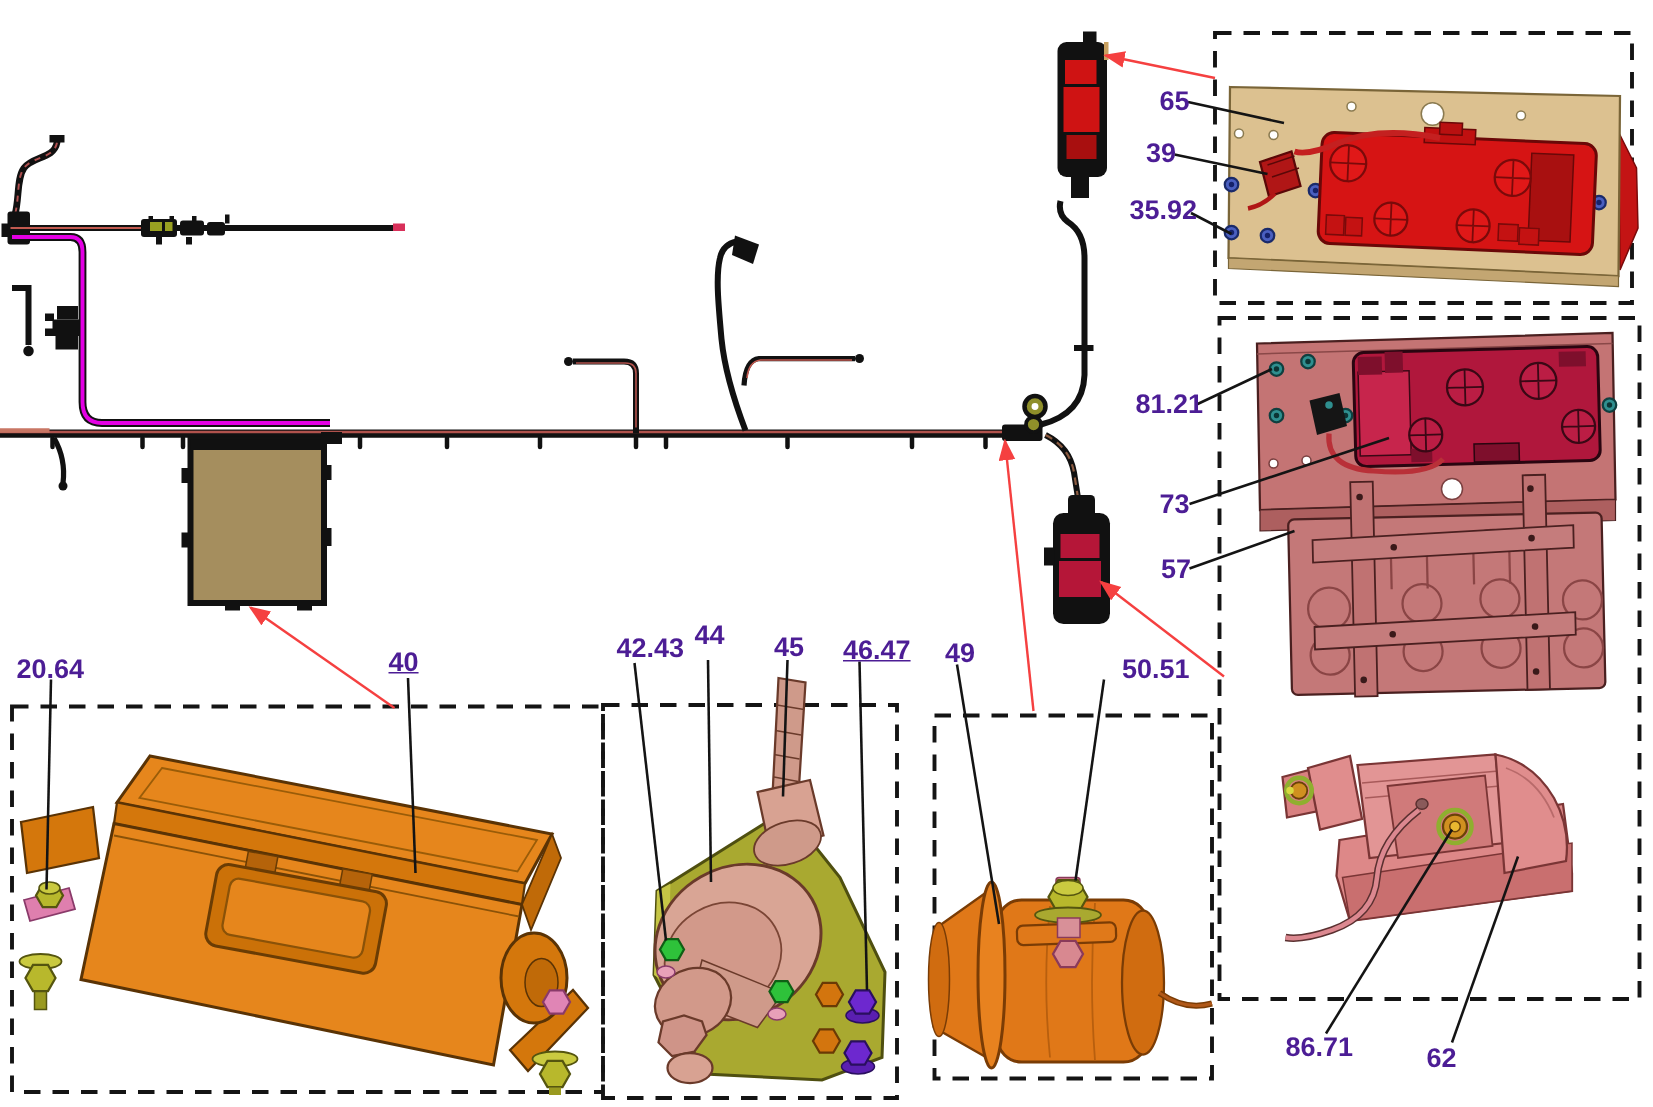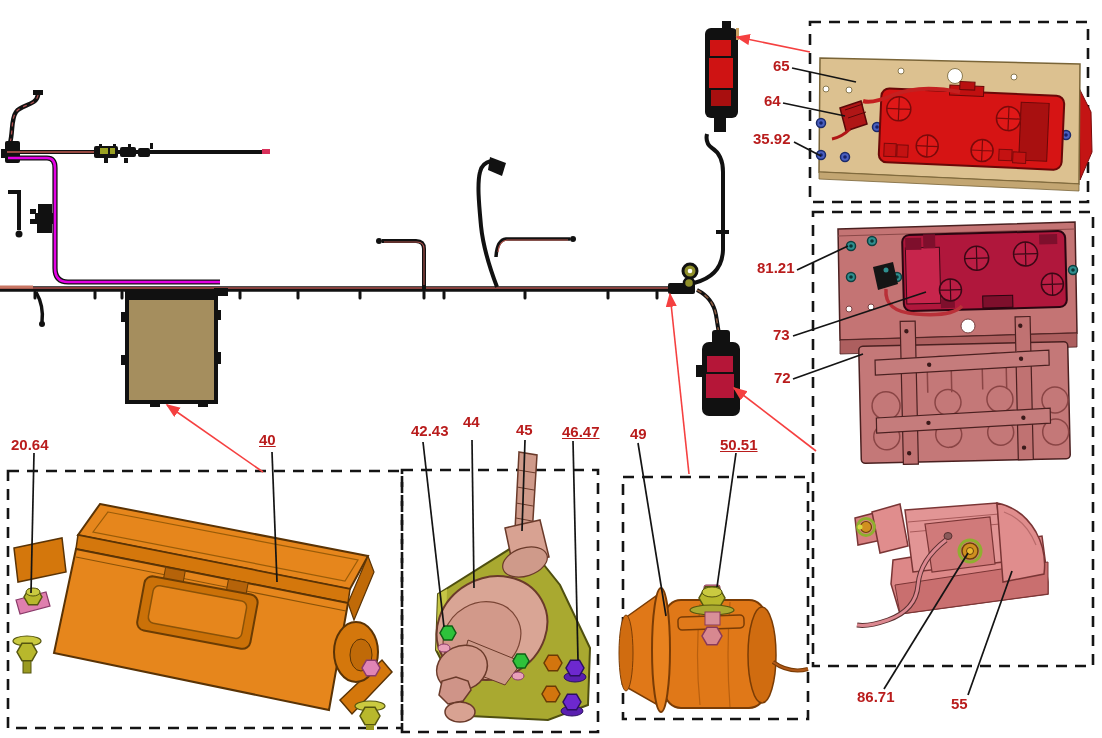--- a/index.html
+++ b/index.html
@@ -1,19 +1,19 @@
 <!DOCTYPE html>
 <html><head>
 <meta charset="utf-8">
 <style>
   html,body{margin:0;padding:0;background:#ffffff;}
   .stage{position:relative;width:1102px;height:738px;background:#fff;overflow:hidden;
          font-family:"Liberation Sans",sans-serif;}
   .art{position:absolute;left:0;top:0;}
-  .callout{position:absolute;font-weight:bold;font-size:15px;color:#b91c1c;letter-spacing:0px;
+  .callout{position:absolute;font-weight:bold;font-size:18px;color:#4c1d95;letter-spacing:0px;
            white-space:nowrap;line-height:1;}
 </style>
 </head>
 <body>
 
 <div class="stage">
 
 <svg class="art" width="1102" height="738" viewBox="0 0 1102 738">
   <defs>
     <marker id="ra" markerWidth="9" markerHeight="8" refX="8" refY="3.5" orient="auto">
@@ -417,23 +417,23 @@
   </g>
 </svg>
 
 <span class="callout" style="left:11px;  top:437px;">20.64</span>
 <span class="callout" style="left:259px; top:432px;text-decoration:underline;">40</span>
 <span class="callout" style="left:411px; top:423px;">42.43</span>
 <span class="callout" style="left:463px; top:414px;">44</span>
 <span class="callout" style="left:516px; top:422px;">45</span>
 <span class="callout" style="left:562px; top:424px;text-decoration:underline;">46.47</span>
 <span class="callout" style="left:630px; top:426px;">49</span>
-<span class="callout" style="left:720px; top:437px;text-decoration:underline;">50.51</span>
+<span class="callout" style="left:748px; top:437px;">50.51</span>
 <span class="callout" style="left:857px; top:689px;">86.71</span>
-<span class="callout" style="left:951px; top:696px;">55</span>
-<span class="callout" style="left:774px; top:370px;">72</span>
+<span class="callout" style="left:951px; top:696px;">62</span>
+<span class="callout" style="left:774px; top:370px;">57</span>
 <span class="callout" style="left:773px; top:327px;">73</span>
 <span class="callout" style="left:757px; top:260px;">81.21</span>
 <span class="callout" style="left:753px; top:131px;">35.92</span>
-<span class="callout" style="left:764px; top:93px;">64</span>
+<span class="callout" style="left:764px; top:93px;">39</span>
 <span class="callout" style="left:773px; top:58px;">65</span>
 
 </div>
 
 </body></html>

